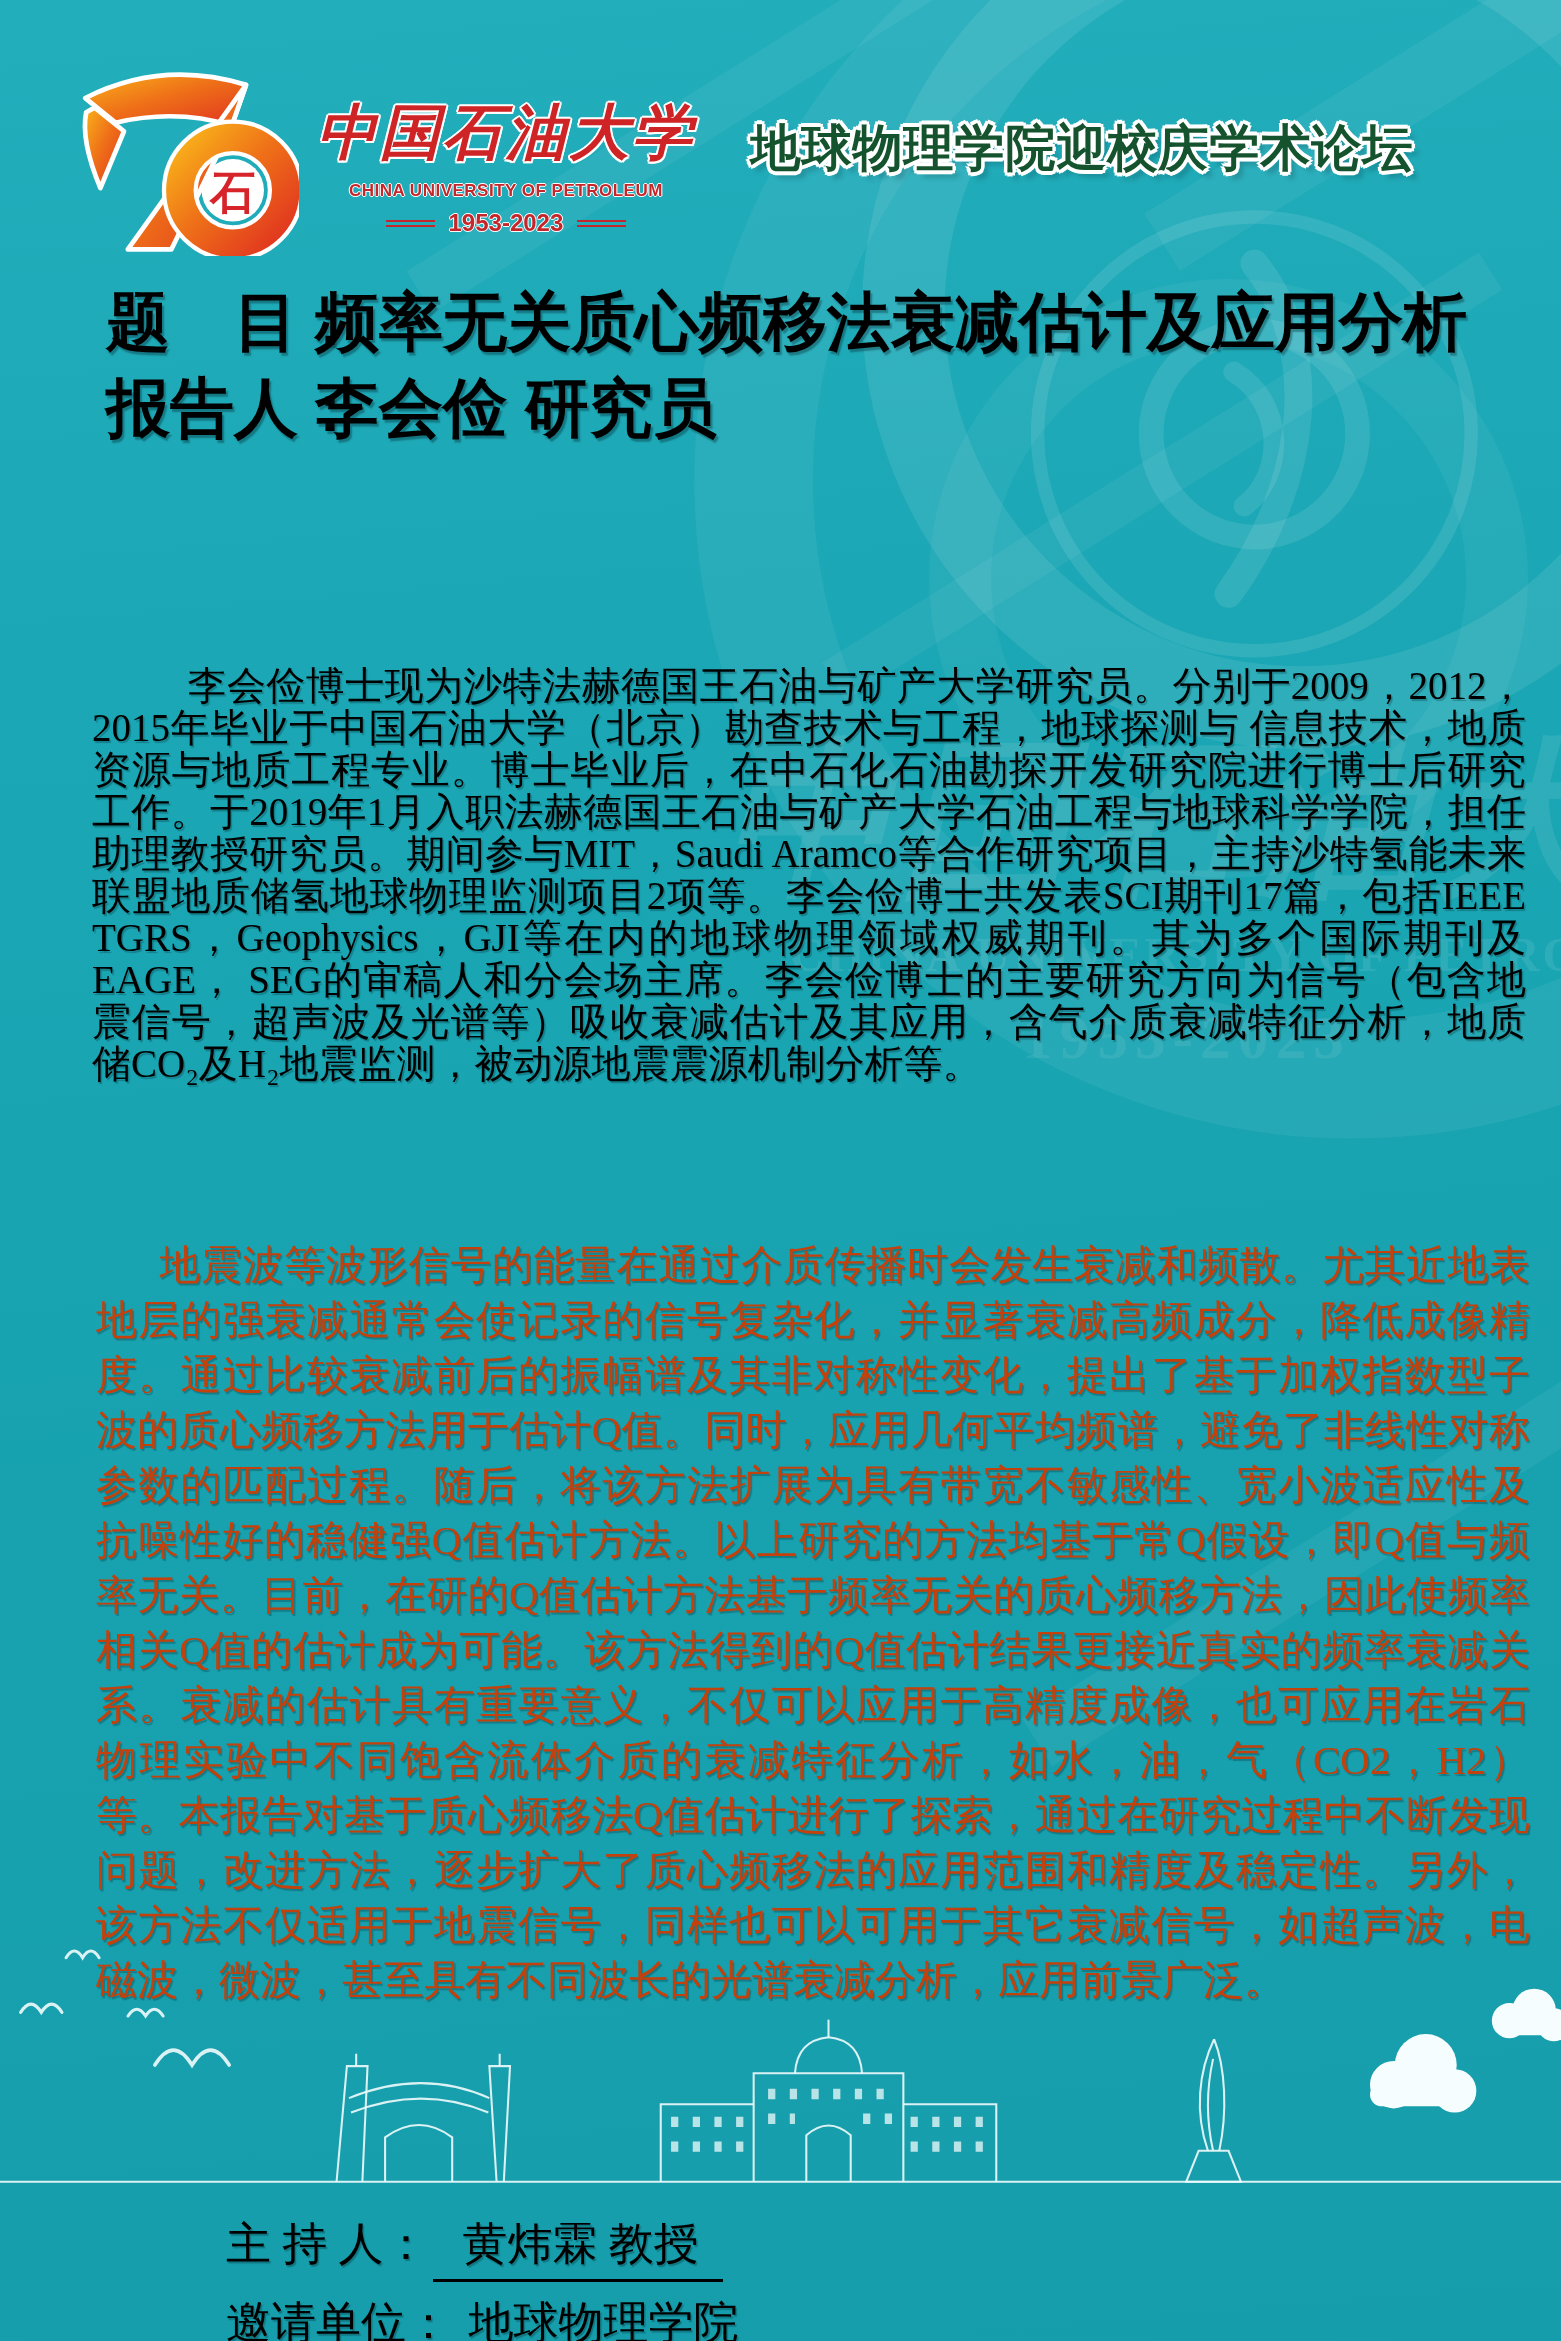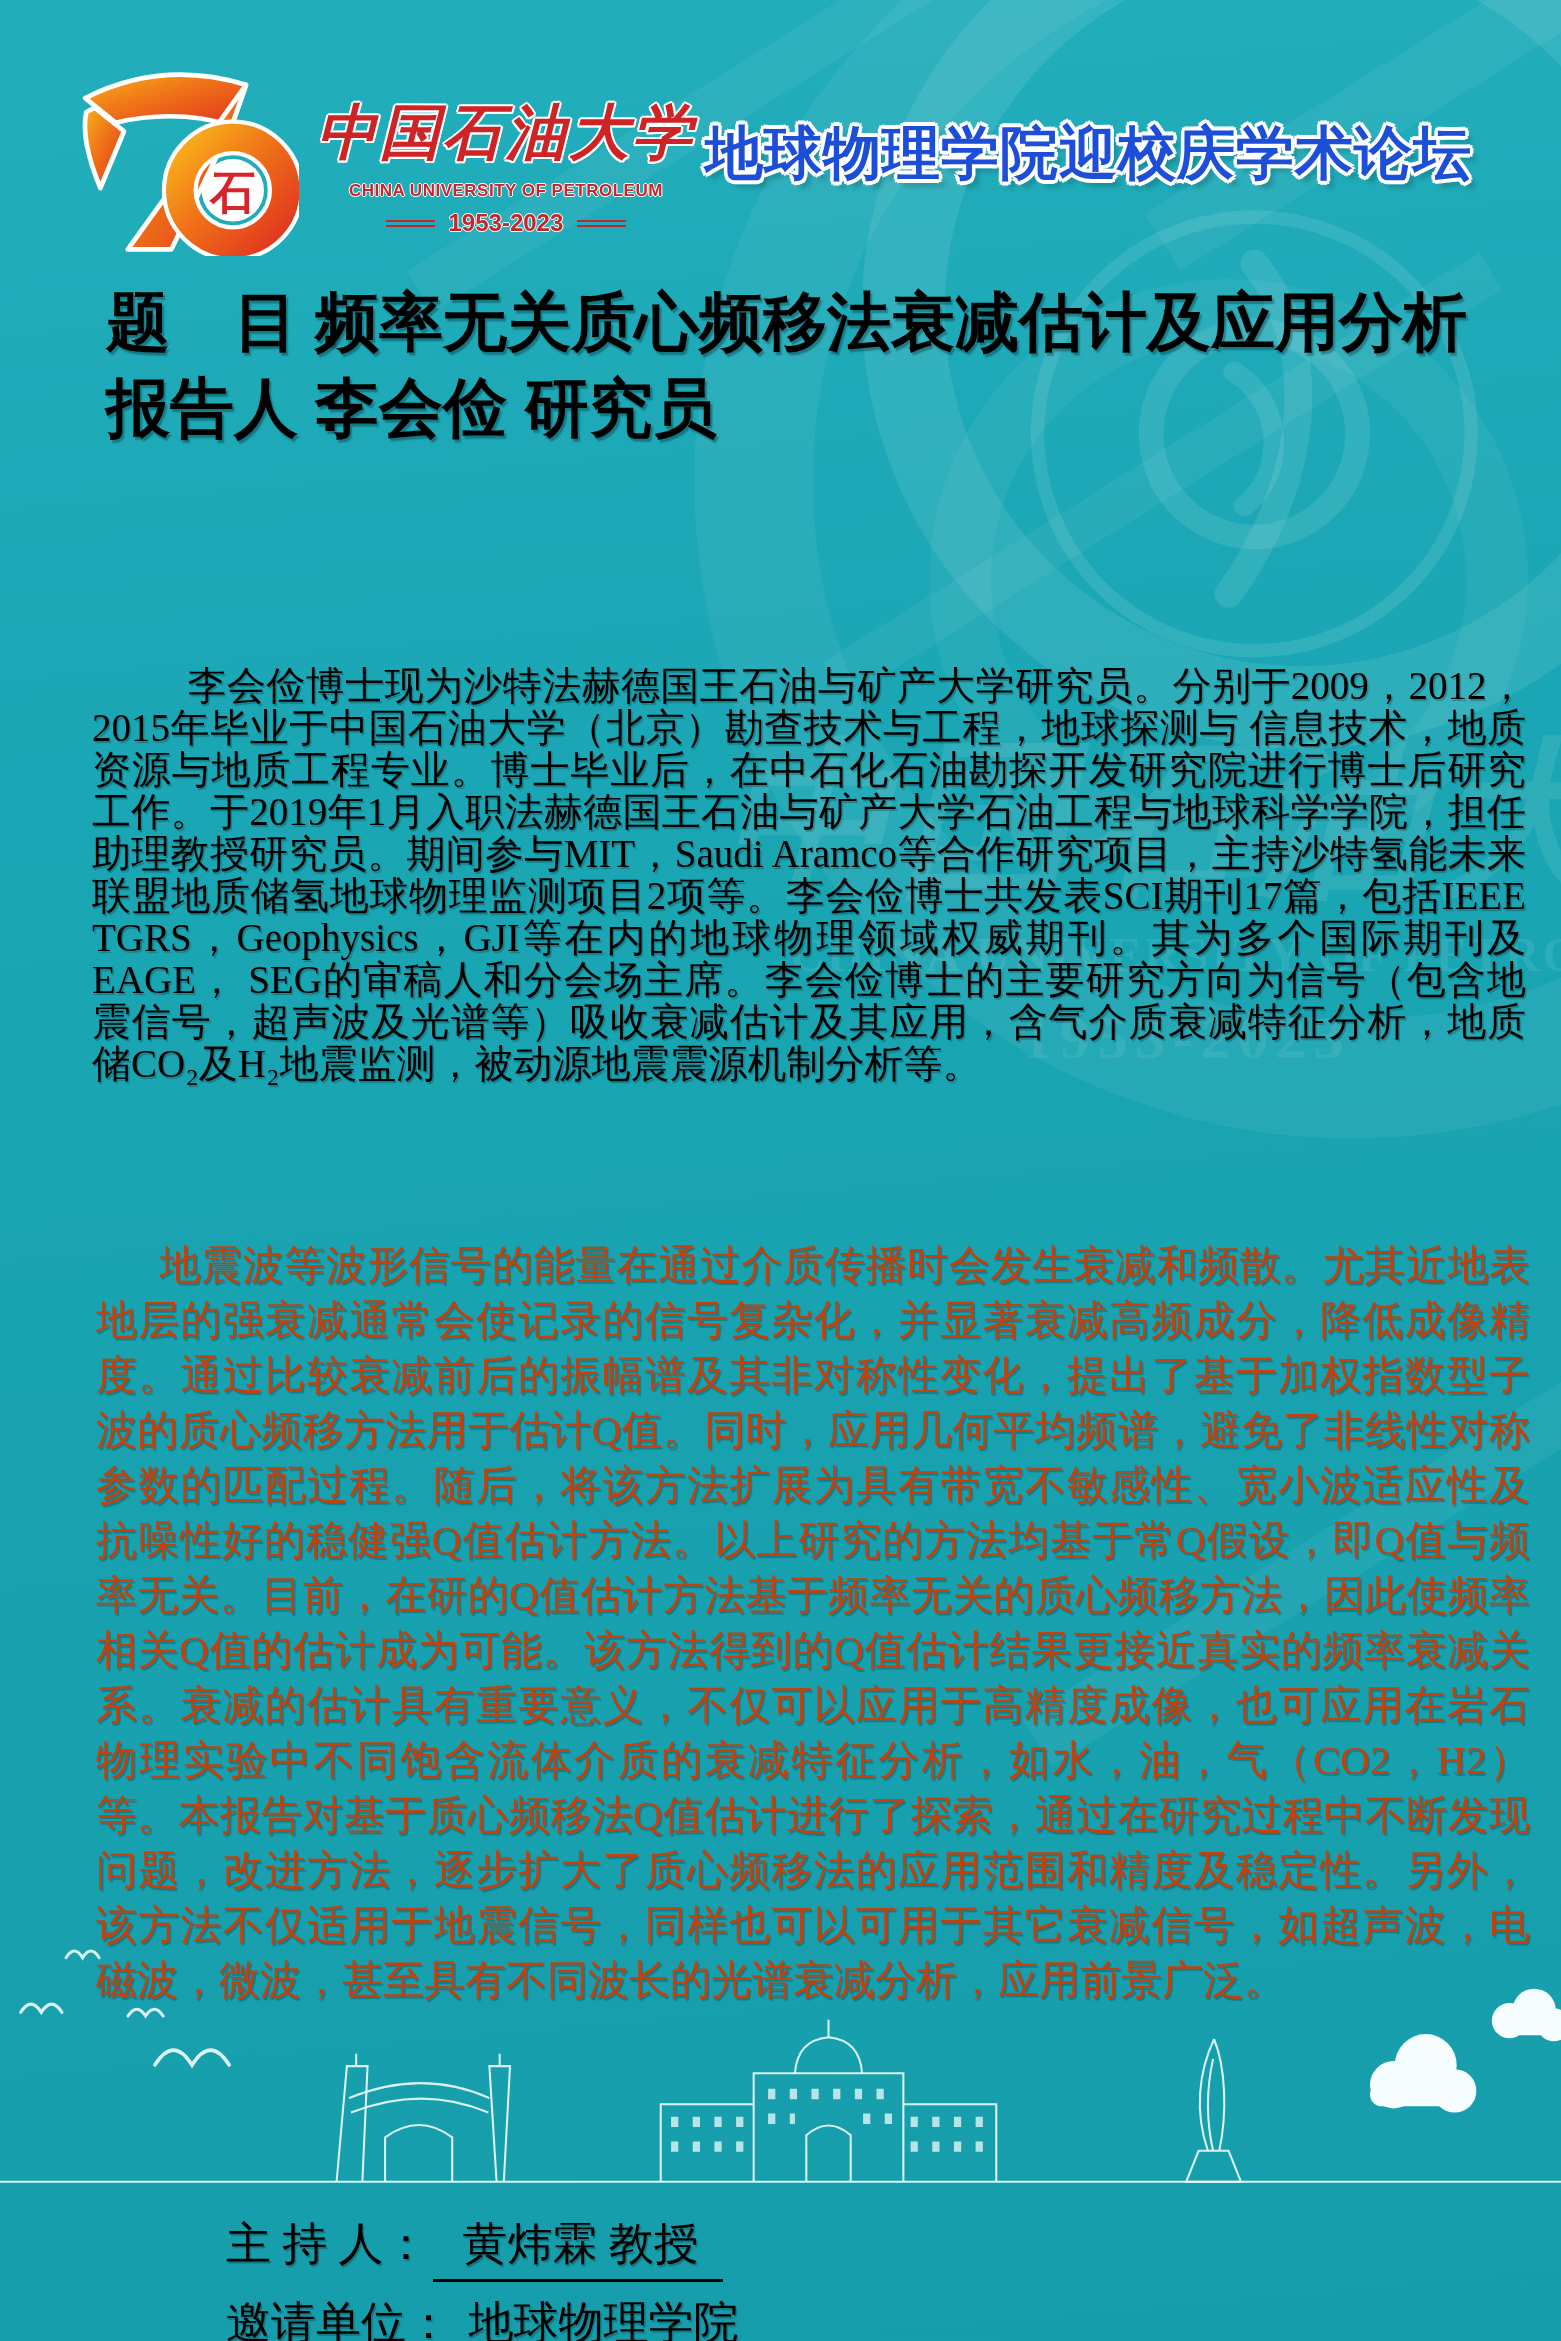--- a/index.html
+++ b/index.html
@@ -15,22 +15,22 @@
   .logo-text{display:flex;flex-direction:column;align-items:center;padding-top:44px;}
   .logo-zh{font-family:"Liberation Serif","DejaVu Serif",serif;font-weight:700;font-style:italic;
            font-size:60px;letter-spacing:3.1px;color:#cf2426;white-space:nowrap;
            text-shadow:-2.1px 0 #fff,2.1px 0 #fff,0 -2.1px #fff,0 2.1px #fff,1.5px 1.5px #fff,-1.5px -1.5px #fff,1.5px -1.5px #fff,-1.5px 1.5px #fff;}
   .logo-en{font-size:17px;font-weight:700;letter-spacing:0.5px;color:#c4272b;margin-top:7.2px;white-space:nowrap;
            text-shadow:-1px 0 #fff,1px 0 #fff,0 -1px #fff,0 1px #fff;}
   .logo-years{display:flex;align-items:center;gap:13.4px;margin-top:8.3px;color:#c4272b;font-weight:700;font-size:24px;
            text-shadow:-1px 0 #fff,1px 0 #fff,0 -1px #fff,0 1px #fff;}
   .yrdash{width:49px;height:3.1px;border-top:2.1px solid #c4272b;border-bottom:2.1px solid #c4272b;}
 
-  .banner{left:705px;top:115px;width:754px;text-align:center;font-weight:700;font-size:58px;
-          letter-spacing:1px;color:#1d4ed8;white-space:nowrap;
+  .banner{left:705px;top:115px;width:754px;text-align:center;font-weight:700;font-size:50px;
+          letter-spacing:1px;color:#14532d;white-space:nowrap;
           text-shadow:-3.6px 0 #fff,3.6px 0 #fff,0 -3.6px #fff,0 3.6px #fff,2.6px 2.6px #fff,-2.6px 2.6px #fff,2.6px -2.6px #fff,-2.6px -2.6px #fff,6.2px 7.2px 5.2px rgba(0,40,45,.25);}
 
   
   .info{left:106px;top:279px;}
   .info-row{height:86px;font-size:64px;font-weight:700;color:#000;white-space:nowrap;
             text-shadow:2.1px 2.6px 1.5px rgba(0,30,34,.35);}
   .info-label{display:inline-block;width:209px;}
 
   
   .bio{left:92px;top:665px;width:1434px;font-family:"Liberation Serif","DejaVu Serif",serif;

